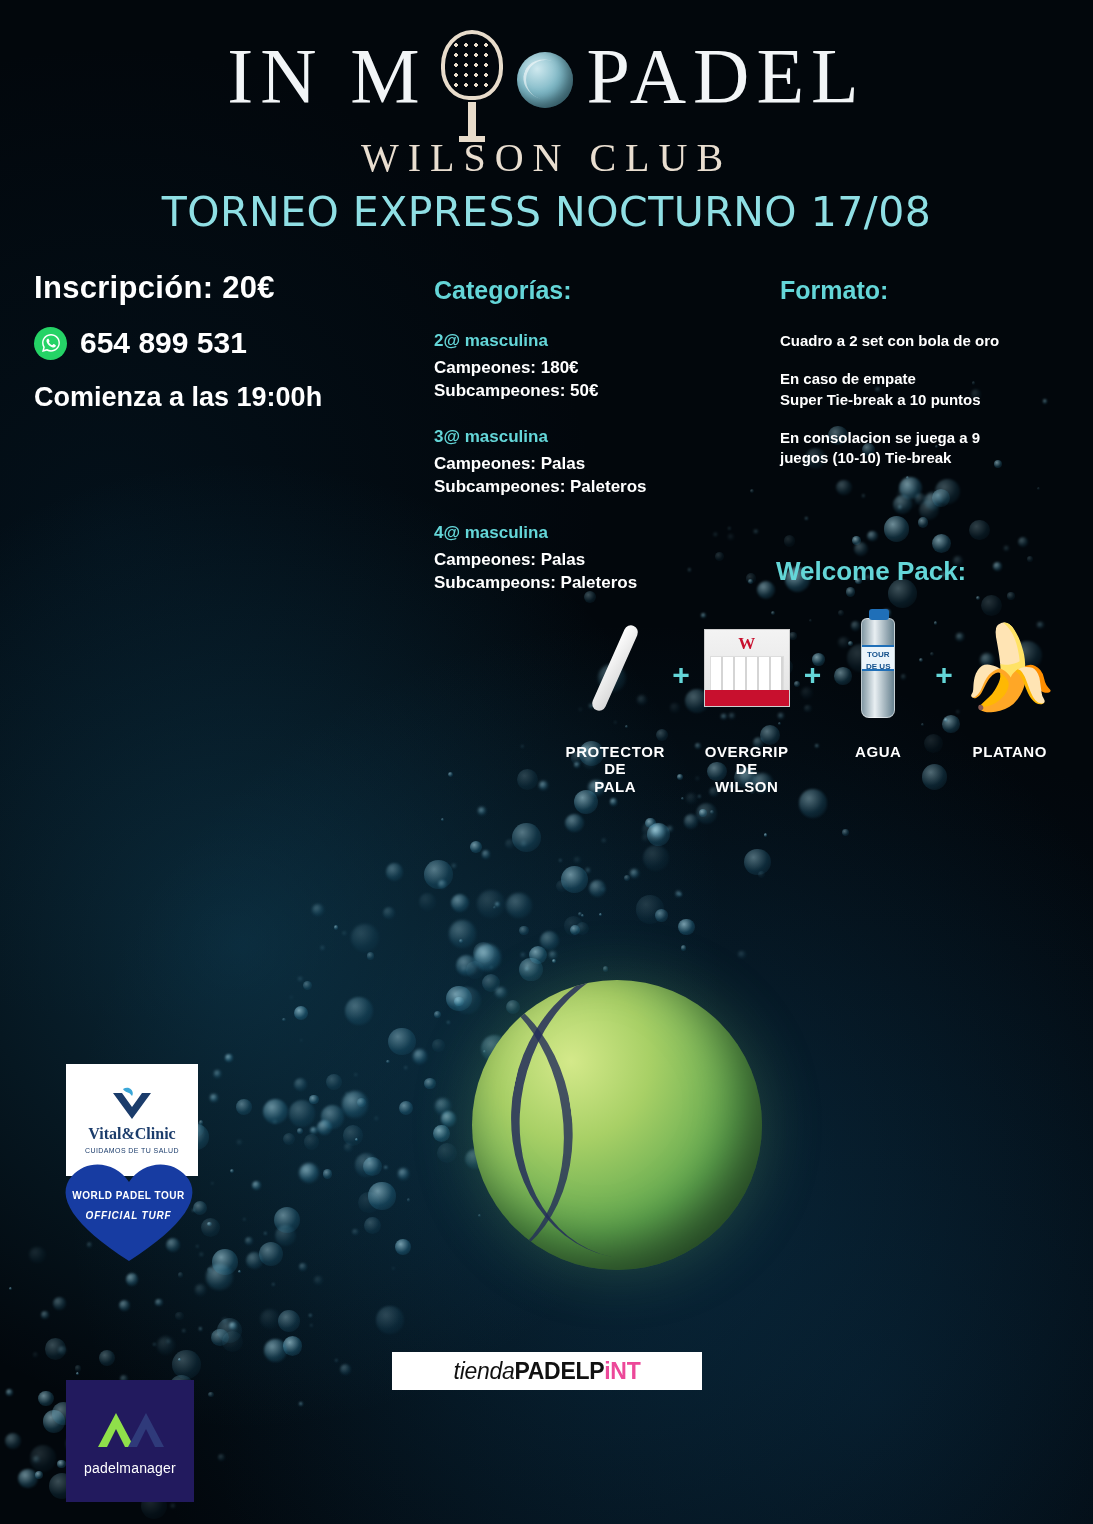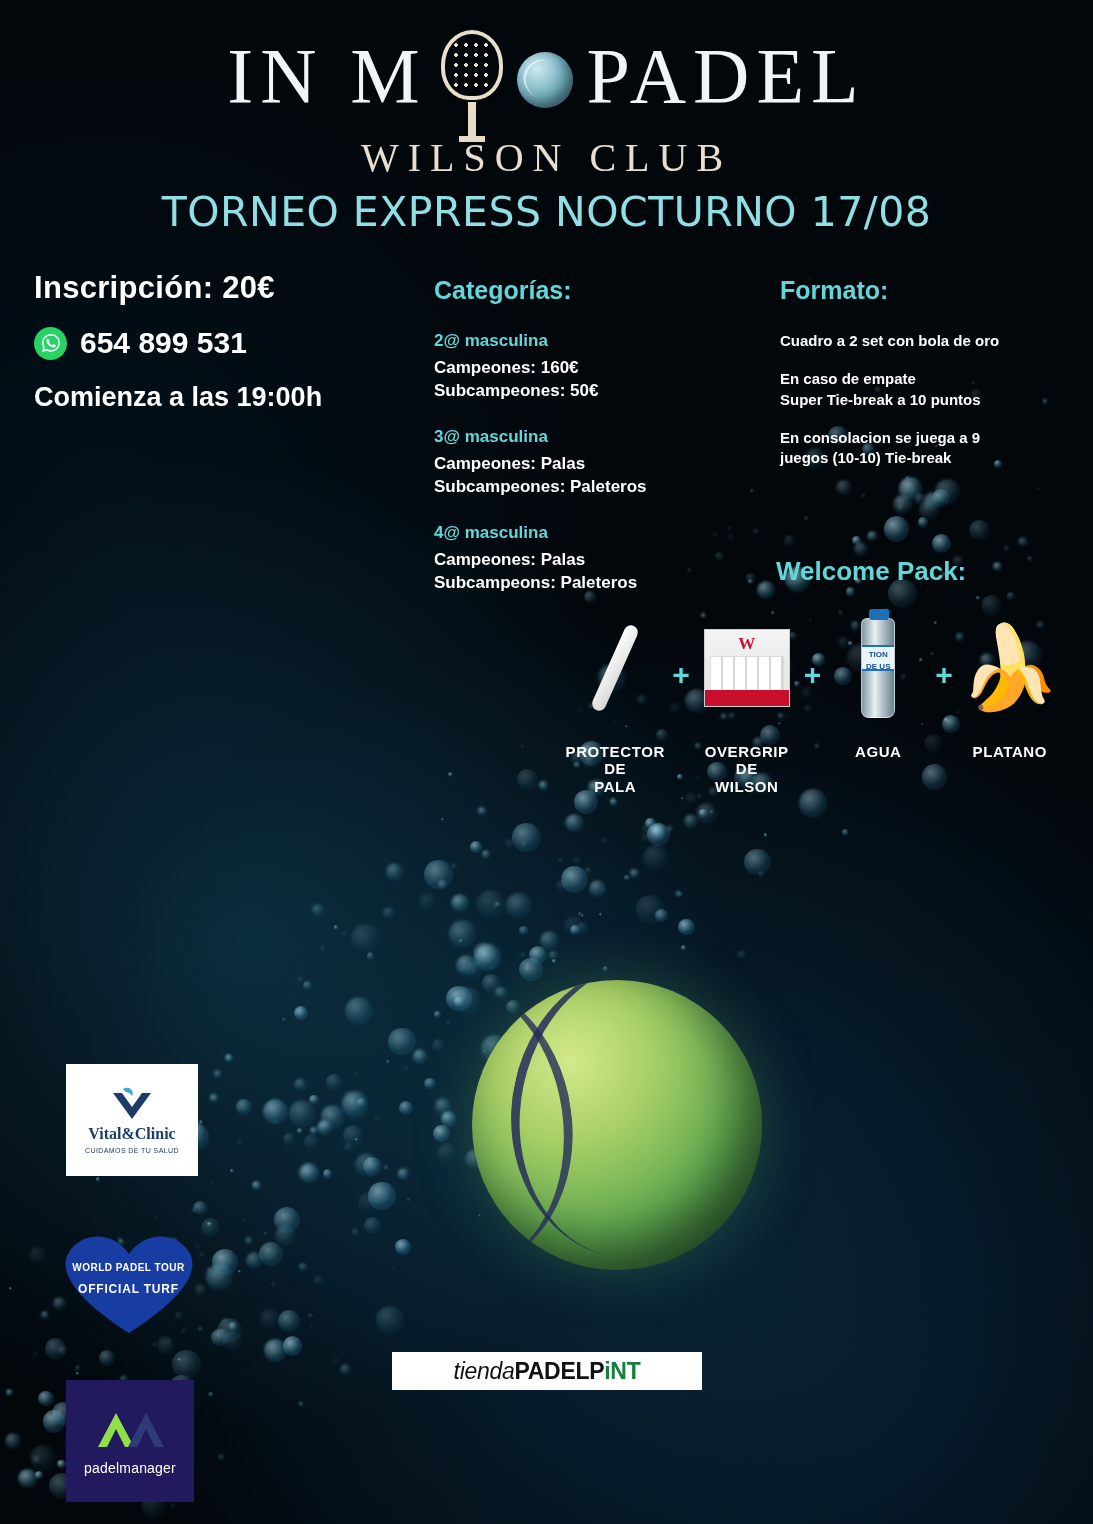--- a/index.html
+++ b/index.html
@@ -184,40 +184,40 @@
   .spon-vital {
     position: absolute; left: 66px; top: 1064px; width: 132px; height: 112px;
     background: #fff; display: flex; flex-direction: column; align-items: center; justify-content: center; gap: 4px;
   }
   .vital-mark { width: 46px; height: 34px; position: relative; }
   .vital-mark svg { width: 46px; height: 34px; }
   .vital-name { font-size: 16px; font-weight: bold; color: #1b3c6b; font-family: "Liberation Serif", serif; }
   .vital-sub { font-size: 7px; letter-spacing: .4px; color: #1b3c6b; }
 
   .spon-wpt {
-    position: absolute; left: 46px; top: 1224px; width: 165px; height: 120px;
+    position: absolute; left: 46px; top: 1152px; width: 165px; height: 120px;
   }
   .heart {
     position: absolute; left: 8px; top: 4px; width: 150px; height: 110px;
     background: #1c3fa0; clip-path: path("M75 105 C 20 70, 0 40, 18 20 C 34 2, 62 6, 75 26 C 88 6, 116 2, 132 20 C 150 40, 130 70, 75 105 Z");
     filter: contrast(1.05);
   }
   .heart-txt {
     position: absolute; left: 0; right: 0; top: 38px; text-align: center; color: #fff;
     font-size: 10px; font-weight: bold; letter-spacing: .5px;
   }
-  .heart-txt small { display:block; font-size: 12px; font-weight: bold; margin-top: 9px; letter-spacing: .8px;}
+  .heart-txt small { display:block; font-size: 10px; font-weight: bold; margin-top: 9px; letter-spacing: .8px; font-style: italic;}
 
   .spon-padelpoint {
     position: absolute; left: 392px; top: 1352px; width: 310px; height: 38px;
     background: #fff; display: flex; align-items: center; justify-content: center;
   }
   .pp-text { font-size: 23px; font-weight: bold; color: #111; letter-spacing: -0.3px; }
   .pp-text i { font-style: italic; font-weight: normal; }
-  .pp-dot { color: #15803d; }
+  .pp-dot { color: #ec4899; }
 
   .spon-padelmanager {
     position: absolute; left: 66px; top: 1380px; width: 128px; height: 122px;
     background: #221a5e; display: flex; flex-direction: column; align-items: center; justify-content: center; gap: 7px;
   }
   .pm-mark { width: 72px; height: 46px; position: relative; }
   .pm-name { color: #fff; font-size: 14px; letter-spacing: .2px; }
 
   
   .notes { position: absolute; left: 205px; top: 1402px; width: 870px; color: #fff; }
@@ -679,21 +679,21 @@
       <span class="phone-num">654 899 531</span>
     </div>
     <div class="comienza">Comienza a las 19:00h</div>
   </div>
 
   <div class="col-cat">
     <div class="head-teal">Categorías:</div>
 
     <div class="cat-block">
       <div class="cat-name">2@ masculina</div>
-      <div class="cat-line">Campeones: 160€</div>
+      <div class="cat-line">Campeones: 180€</div>
       <div class="cat-line">Subcampeones: 50€</div>
     </div>
 
     <div class="cat-block">
       <div class="cat-name">3@ masculina</div>
       <div class="cat-line">Campeones: Palas</div>
       <div class="cat-line">Subcampeones: Paleteros</div>
     </div>
 
     <div class="cat-block">
@@ -738,21 +738,21 @@
 DE
 WILSON</div>
     </div>
 
     <div class="plus">+</div>
 
     <div class="pack-item">
       <div class="pack-art">
         <span class="bottle">
           <span class="cap"></span>
-          <span class="lbl">TION DE US</span>
+          <span class="lbl">TOUR DE US</span>
         </span>
       </div>
       <div class="pack-label" style="white-space:pre-line">AGUA</div>
     </div>
 
     <div class="plus">+</div>
 
     <div class="pack-item">
       <div class="pack-art">
           <span class="bananas">🍌</span>

